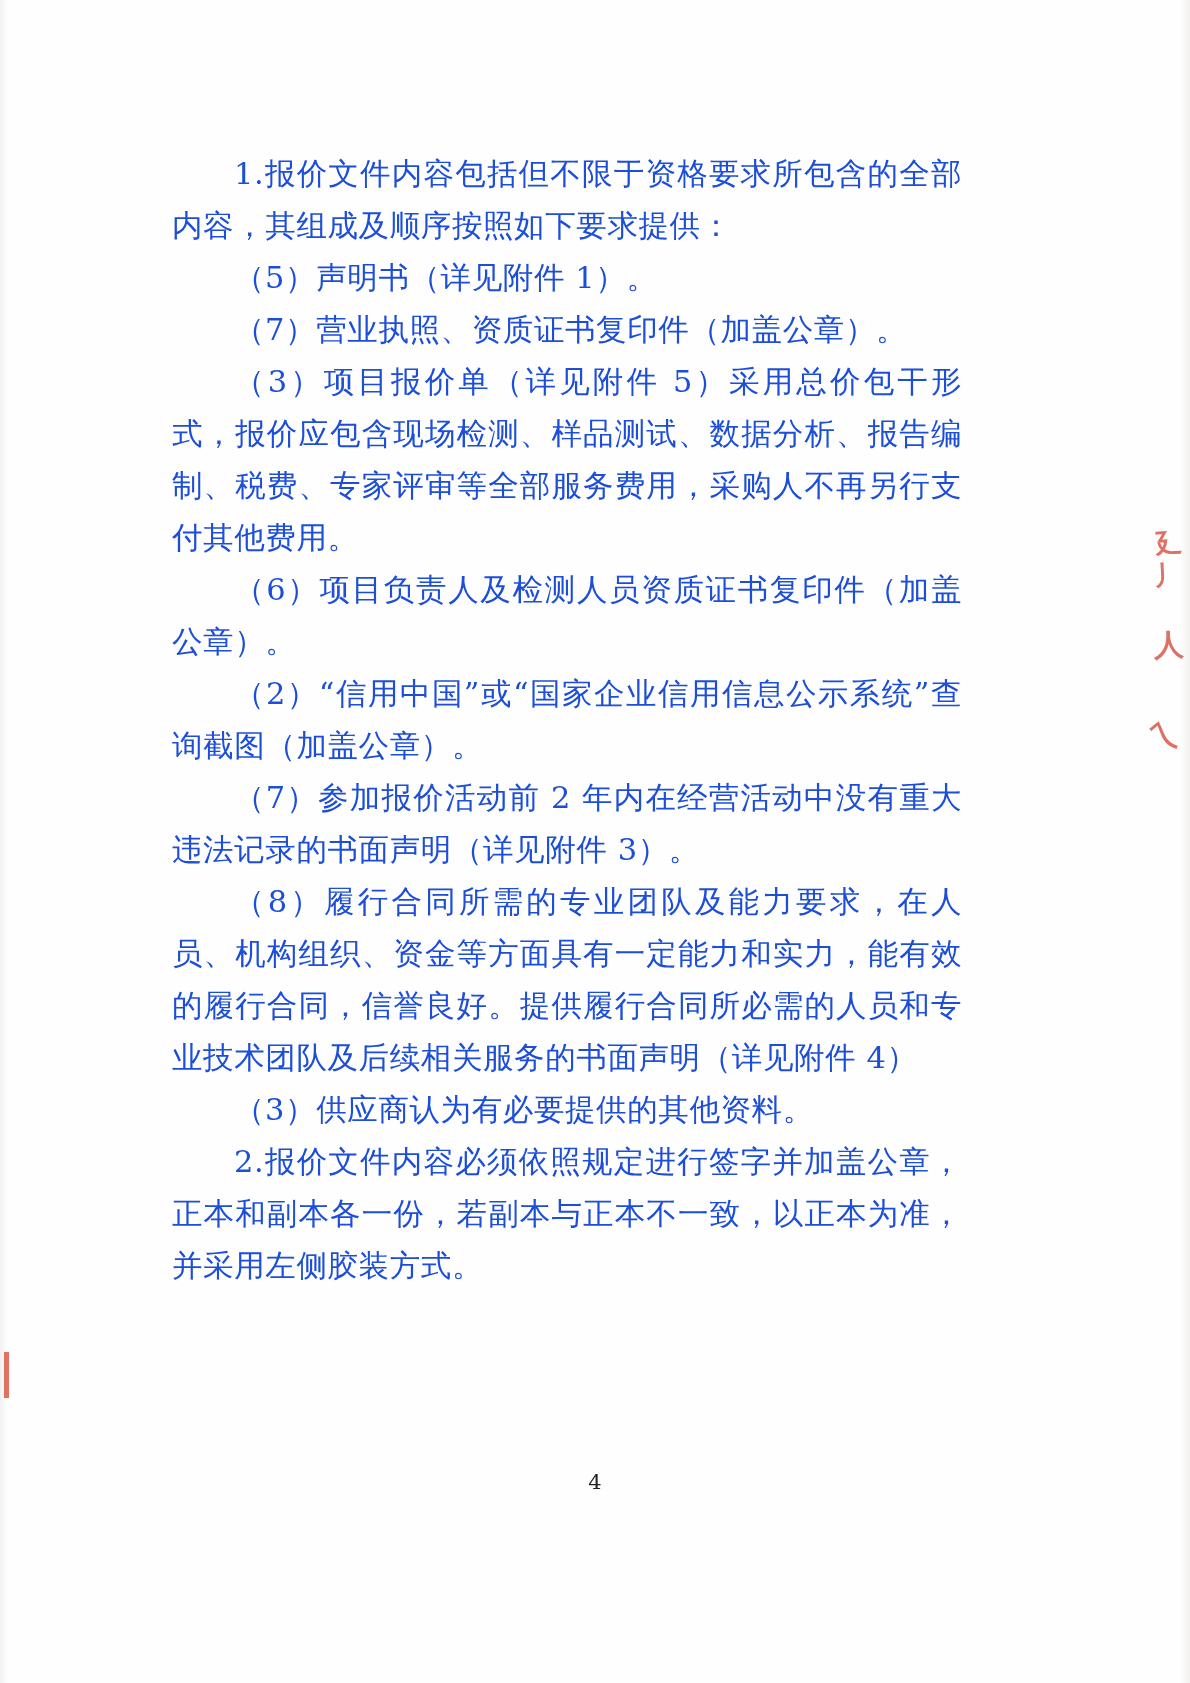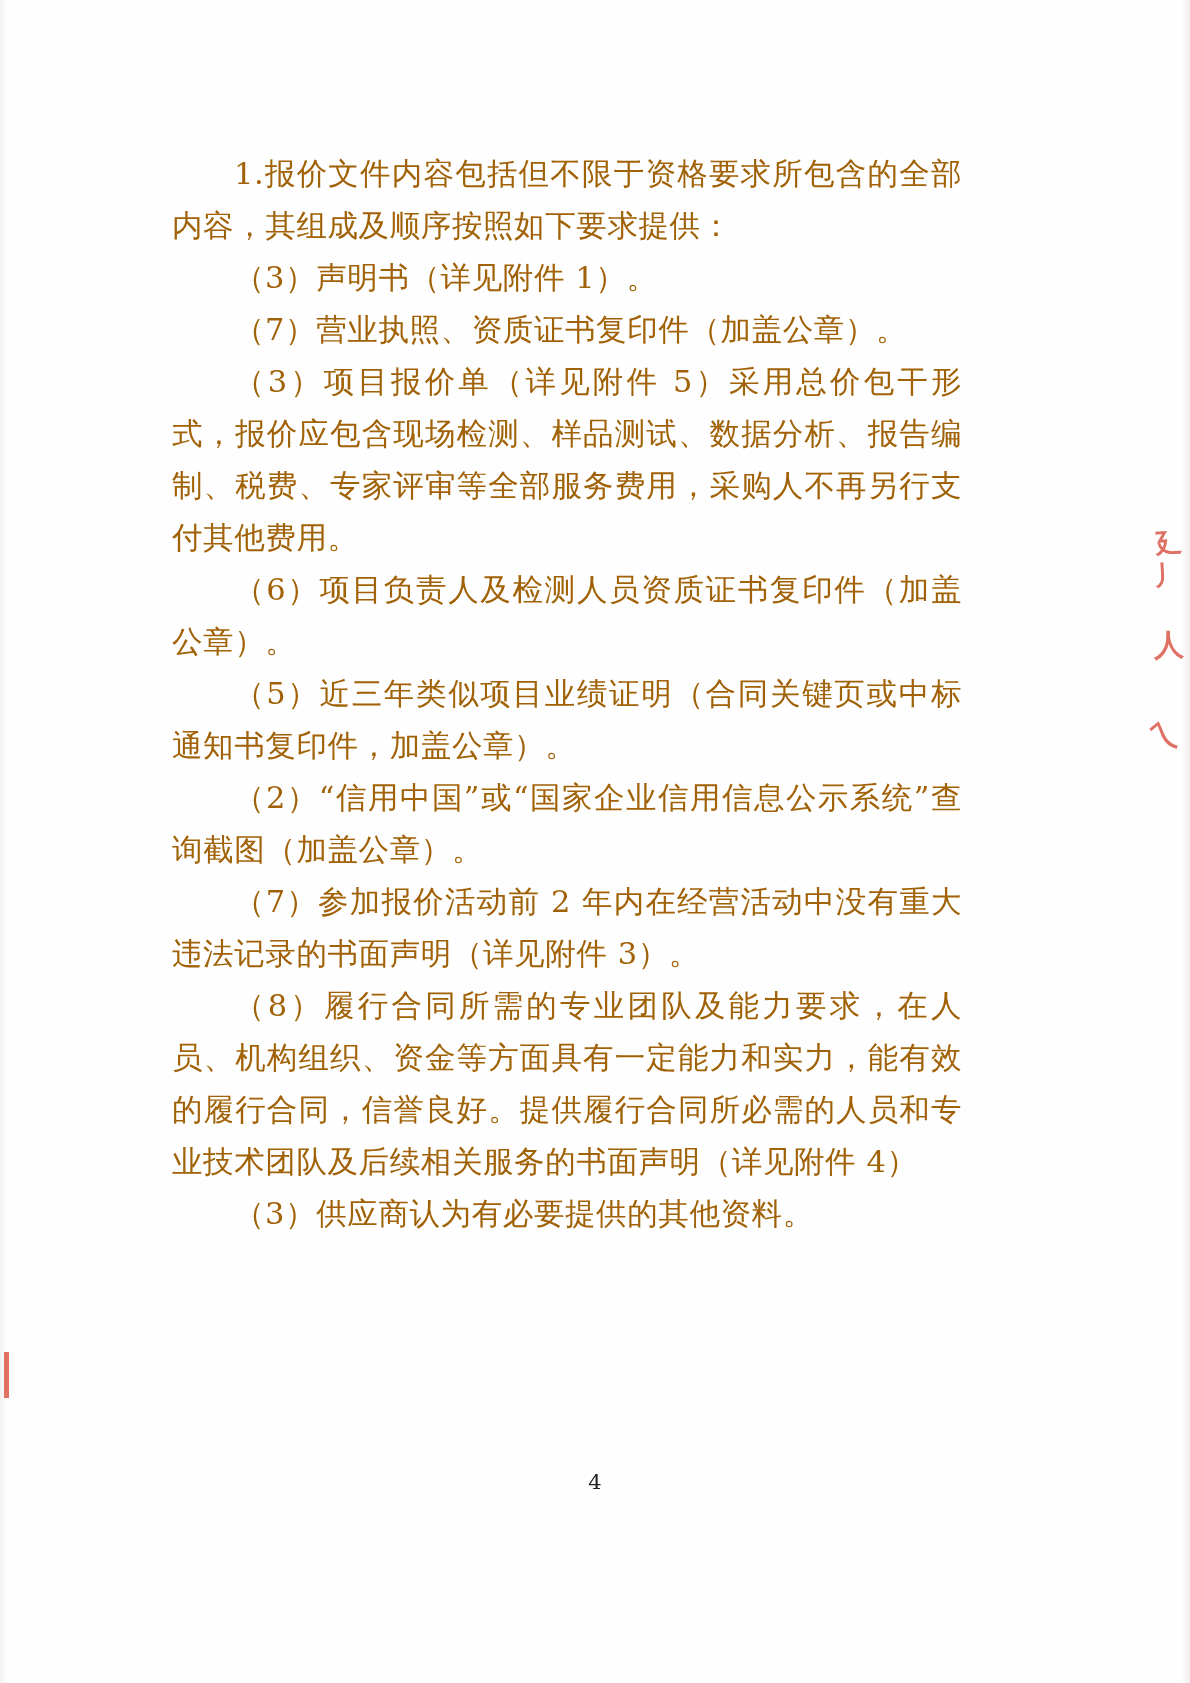--- a/index.html
+++ b/index.html
@@ -41,21 +41,21 @@
   .body-text {
     position: absolute;
     left: 172px;
     top: 148px;
     width: 790px;
     font-size: 30.5px;
     line-height: 52px;
     letter-spacing: 0.6px;
     text-align: justify;
     text-justify: inter-ideograph;
-    color: #a16207;
+    color: #1d4ed8;
   }
 
   .para {
     margin: 0 0 0 0;
     text-indent: 62px;
     white-space: normal;
   }
 
   .para.sub {
     text-indent: 62px;
@@ -99,29 +99,29 @@
 </head>
 <body>
 
 <div class="page">
 
   <div class="scan-edge-left"></div>
   <div class="scan-edge-right"></div>
 
   <div class="body-text">
     <p class="para">1.报价文件内容包括但不限于资格要求所包含的全部内容，其组成及顺序按照如下要求提供：</p>
-    <p class="para sub">（3）声明书（详见附件 1）。</p>
+    <p class="para sub">（5）声明书（详见附件 1）。</p>
     <p class="para sub">（7）营业执照、资质证书复印件（加盖公章）。</p>
     <p class="para sub">（3）项目报价单（详见附件 5）采用总价包干形式，报价应包含现场检测、样品测试、数据分析、报告编制、税费、专家评审等全部服务费用，采购人不再另行支付其他费用。</p>
     <p class="para sub">（6）项目负责人及检测人员资质证书复印件（加盖公章）。</p>
-    <p class="para sub">（5）近三年类似项目业绩证明（合同关键页或中标通知书复印件，加盖公章）。</p>
     <p class="para sub">（2）“信用中国”或“国家企业信用信息公示系统”查询截图（加盖公章）。</p>
     <p class="para sub">（7）参加报价活动前 2 年内在经营活动中没有重大违法记录的书面声明（详见附件 3）。</p>
     <p class="para sub">（8）履行合同所需的专业团队及能力要求，在人员、机构组织、资金等方面具有一定能力和实力，能有效的履行合同，信誉良好。提供履行合同所必需的人员和专业技术团队及后续相关服务的书面声明（详见附件 4）</p>
     <p class="para sub">（3）供应商认为有必要提供的其他资料。</p>
+    <p class="para">2.报价文件内容必须依照规定进行签字并加盖公章，正本和副本各一份，若副本与正本不一致，以正本为准，并采用左侧胶装方式。</p>
   </div>
 
   <div class="stamp stamp-1">廴</div>
   <div class="stamp stamp-2">丿</div>
   <div class="stamp stamp-3">人</div>
   <div class="stamp stamp-4">乀</div>
 
   <div class="margin-mark"></div>
 
   <div class="page-number">4</div>

